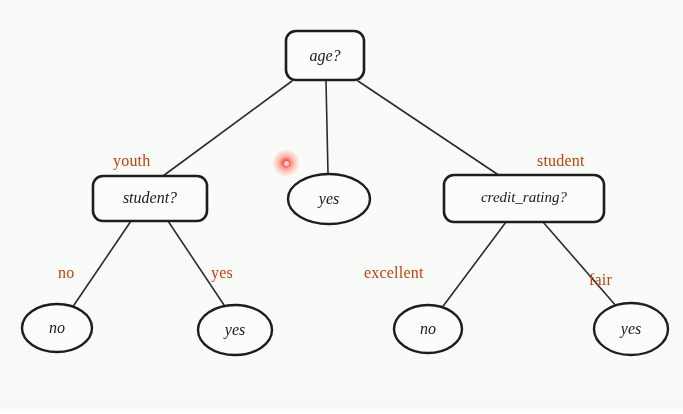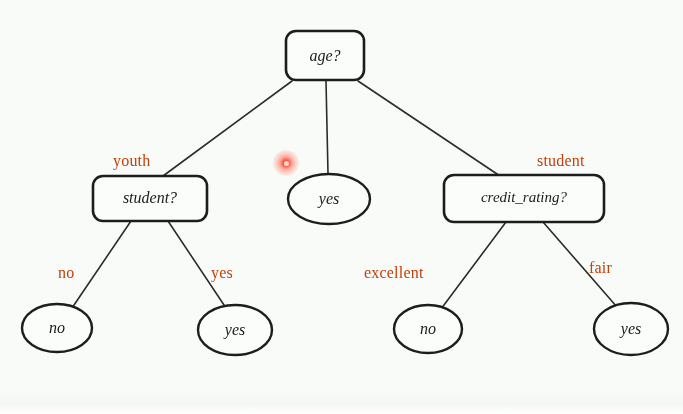--- a/index.html
+++ b/index.html
@@ -150,19 +150,19 @@
       <text class="node-text" x="631" y="330">yes</text>
     </g>
 
   </svg>
 
   <div class="edge-label" style="left:113px; top:131px;">youth</div>
   <div class="edge-label" style="left:537px; top:131px;">student</div>
   <div class="edge-label" style="left:58px;  top:243px;">no</div>
   <div class="edge-label" style="left:211px; top:243px;">yes</div>
   <div class="edge-label" style="left:364px; top:243px;">excellent</div>
-  <div class="edge-label" style="left:589px; top:238px;">fair</div>
+  <div class="edge-label" style="left:589px; top:250px;">fair</div>
 
   <div id="cursor-marker" style="left:273px; top:150px;"></div>
 
   <div id="scan-bottom-band"></div>
 
 </div>
 
 </body></html>

